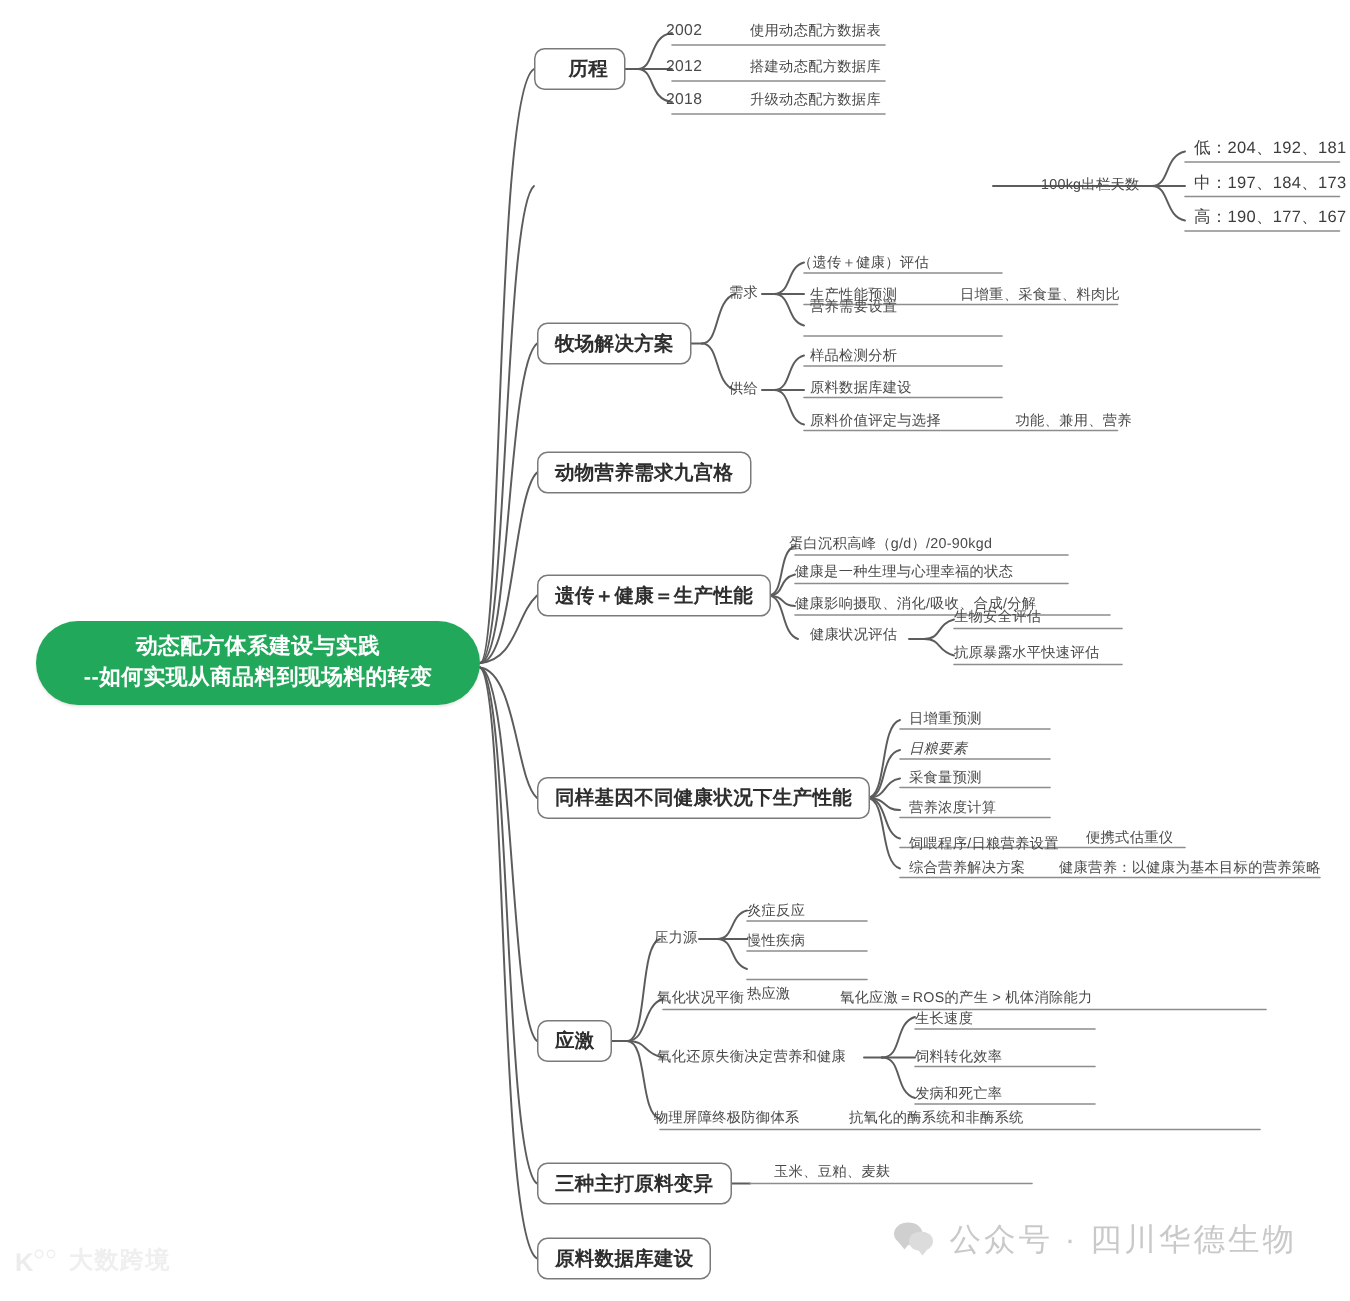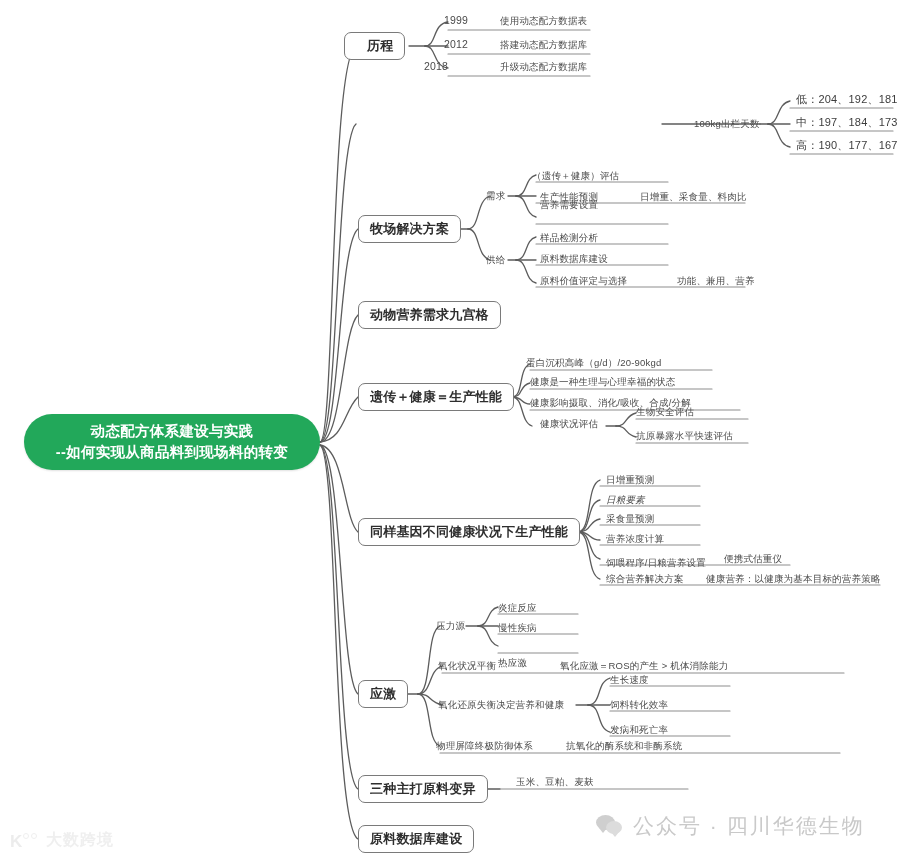--- a/index.html
+++ b/index.html
@@ -268,26 +268,26 @@
 
     <path d="M484 789 L 500 789"></path>
     <path class="underline" d="M500 789 L 688 789"></path>
   </svg>
 
   <div class="root-node">
     <span class="ln">动态配方体系建设与实践</span>
     <span class="ln">--如何实现从商品料到现场料的转变</span>
   </div>
 
-  <div class="node1" style="left:344px; top:32px;padding-left:22px;">
+  <div class="node1" style="left:356px; top:32px;padding-left:22px;">
     <span>历程</span>
   </div>
-  <div class="leaf num" style="left:444px; top:15px;">1999</div>
+  <div class="leaf num" style="left:444px; top:15px;">2002</div>
   <div class="leaf num" style="left:444px; top:39px;">2012</div>
-  <div class="leaf num" style="left:424px; top:61px;text-align:right;">2018</div>
+  <div class="leaf num" style="left:444px; top:61px;text-align:right;">2018</div>
   <div class="leaf" style="left:500px; top:16px;">使用动态配方数据表</div>
   <div class="leaf" style="left:500px; top:40px;">搭建动态配方数据库</div>
   <div class="leaf" style="left:500px; top:62px;">升级动态配方数据库</div>
 
   <div class="leaf" style="left:694px; top:119px;">100kg出栏天数</div>
   <div class="leaf val" style="left:796px; top:94px;">低：204、192、181</div>
   <div class="leaf val" style="left:796px; top:117px;">中：197、184、173</div>
   <div class="leaf val" style="left:796px; top:140px;">高：190、177、167</div>
 
   <div class="node1" style="left:358px; top:215px;">

